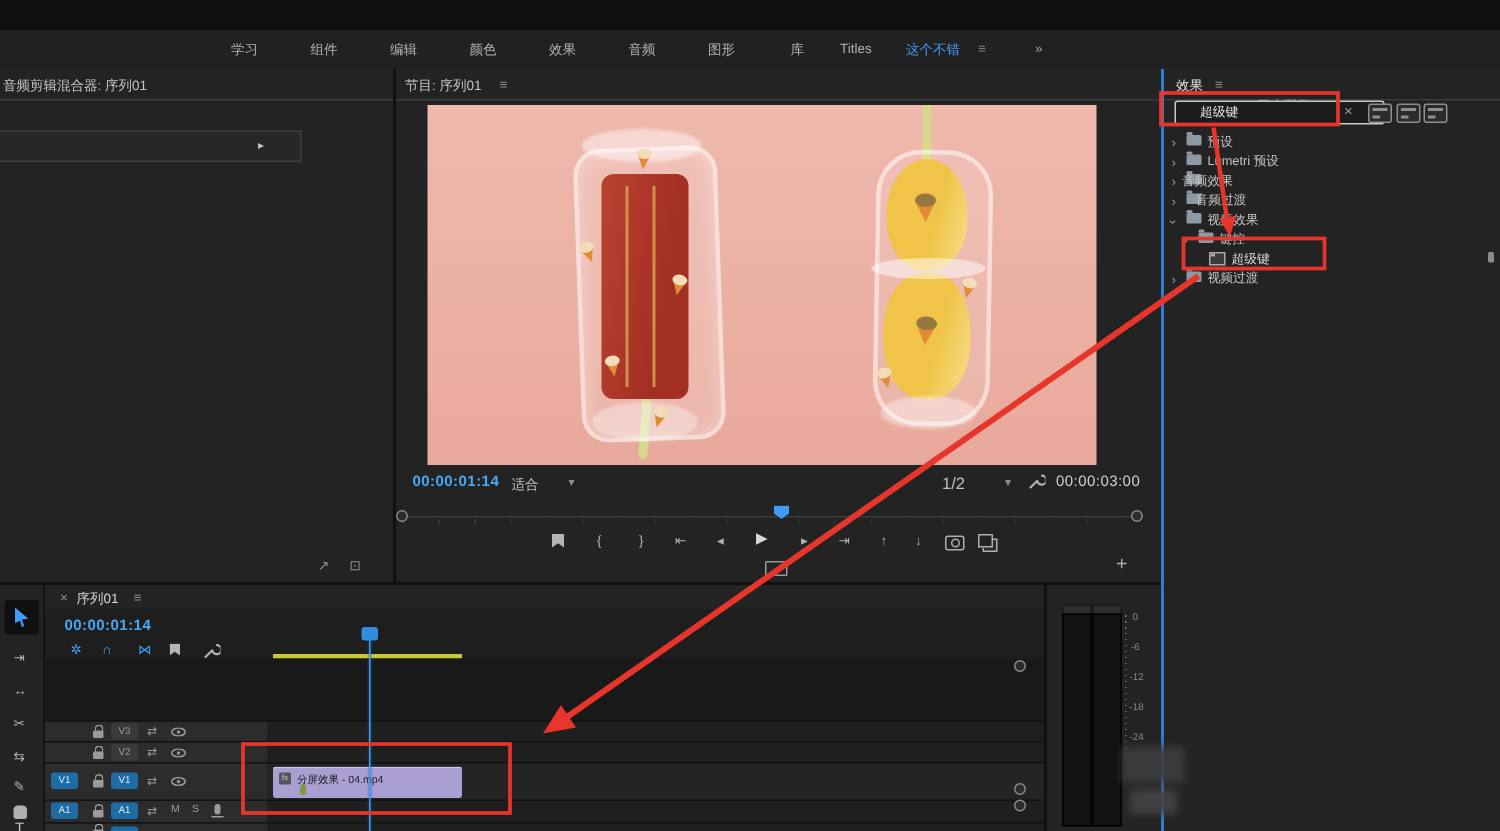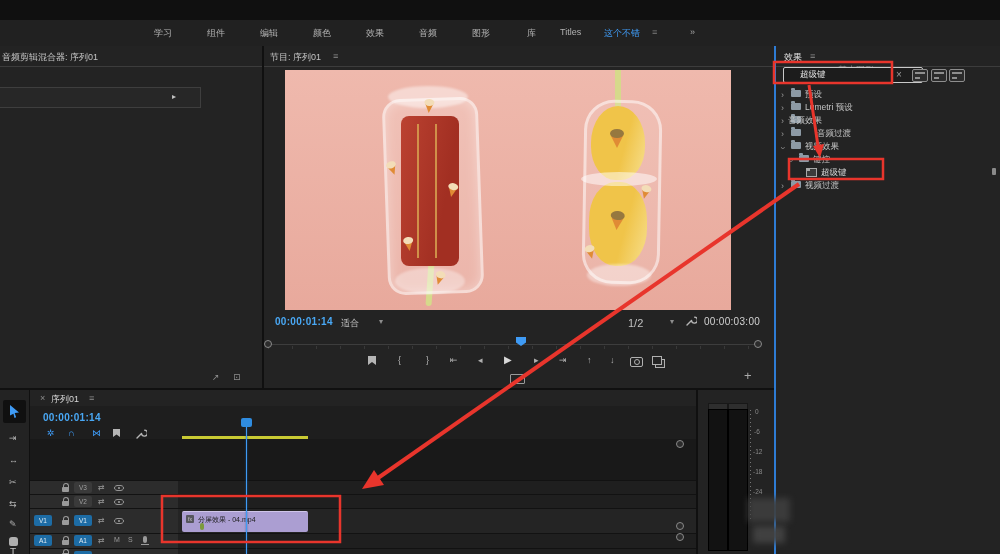--- a/index.html
+++ b/index.html
@@ -187,21 +187,21 @@
       <span class="fxlabel" style="left:29px;">Lumetri 预设</span>
     </div>
     <div class="fxrow" style="top:68px;">
       <span class="disc" style="left:5px;">›</span>
       <span class="folder" style="left:15px;"></span>
       <span class="fxlabel" style="left:12px;">音频效果</span>
     </div>
     <div class="fxrow" style="top:81px;">
       <span class="disc" style="left:5px;">›</span>
       <span class="folder" style="left:15px;"></span>
-      <span class="fxlabel" style="left:41px;font-family:Liberation Serif, serif;">音频过渡</span>
+      <span class="fxlabel" style="left:21px;font-family:Liberation Serif, serif;">音频过渡</span>
     </div>
     <div class="fxrow" style="top:94px;">
       <span class="disc rot90" style="left:5px;top:2px;">›</span>
       <span class="folder" style="left:15px;"></span>
       <span class="fxlabel" style="left:29px;">视频效果</span>
     </div>
     <div class="fxrow" style="top:107px;">
       <span class="disc rot90" style="left:13px;top:2px;">›</span>
       <span class="folder" style="left:23px;"></span>
       <span class="fxlabel" style="left:37px;">键控</span>

